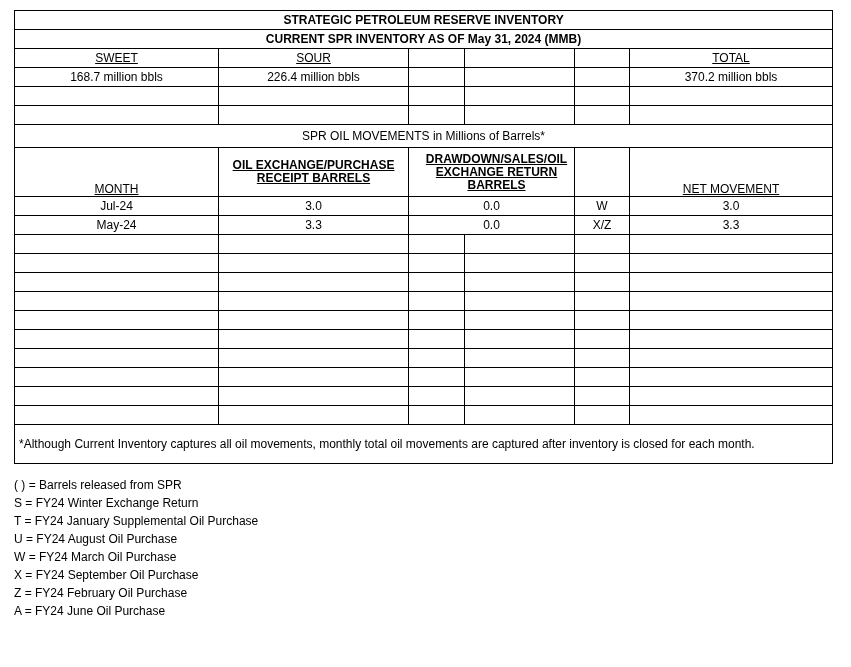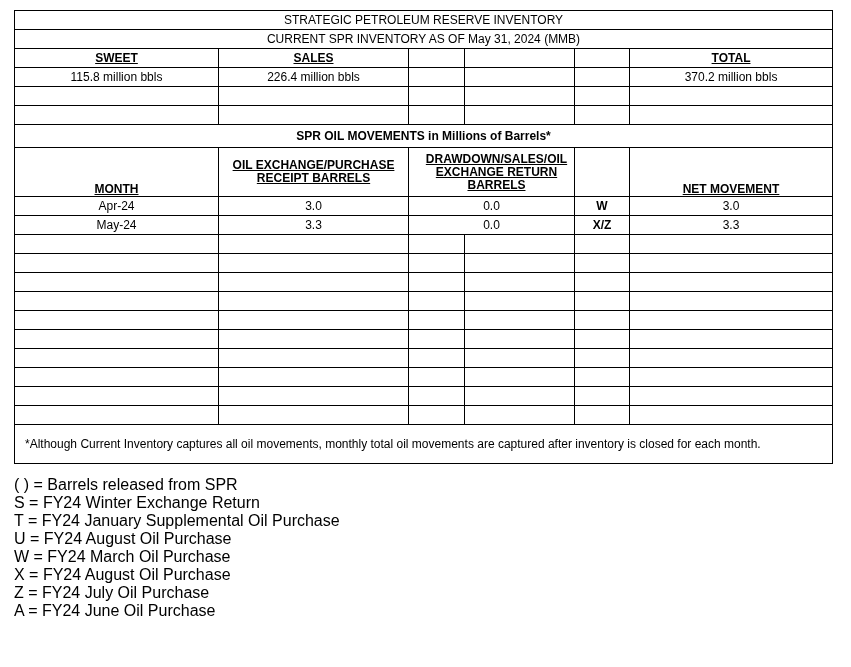--- a/index.html
+++ b/index.html
@@ -40,42 +40,42 @@
   
   col.c1 { width: 204px; }
   col.c2 { width: 190px; }
   col.c3 { width: 56px; }
   col.c4 { width: 110px; }
   col.c5 { width: 55px; }
   col.c6 { width: 203px; }
 
   .ctr { text-align: center; }
   .lft { text-align: left; }
-  .b { font-weight: bold; }
+  .b { font-weight: normal; }
   .u { text-decoration: underline; }
-  .title { font-weight: normal; font-size: 13px; }
-  .big { font-weight: bold; font-size: 15px; }
+  .title { font-weight: bold; font-size: 13px; }
+  .big { font-weight: normal; font-size: 15px; }
   .h20 { height: 20px; }
   .blankrow td { height: 18px; }
   .hdr-wrap {
     white-space: normal;
     line-height: 13px;
     font-weight: bold;
     text-decoration: underline;
     font-size: 12px;
     text-align: center;
   }
   .notes {
     margin-left: 14px;
     margin-top: 0px;
     width: 818px;
   }
   .spacer-line { height: 12px; }
   .legend-line {
-    font-size: 16px;
+    font-size: 12px;
     line-height: 18px;
     height: 18px;
     white-space: nowrap;
   }
 </style>
 </head>
 <body>
 
 <div class="sheet">
 
@@ -90,28 +90,28 @@
     </colgroup>
     <tbody>
       <tr>
         <td class="ctr title h20" colspan="6">STRATEGIC PETROLEUM RESERVE INVENTORY</td>
       </tr>
       <tr>
         <td class="ctr title h20" colspan="6">CURRENT SPR INVENTORY AS OF  May 31, 2024 (MMB)</td>
       </tr>
       <tr>
         <td class="ctr b u">SWEET</td>
-        <td class="ctr b u">SALES</td>
+        <td class="ctr b u">SOUR</td>
         <td class="ctr"></td>
         <td class="ctr"></td>
         <td class="ctr"></td>
         <td class="ctr b u">TOTAL</td>
       </tr>
       <tr>
-        <td class="ctr">115.8 million bbls</td>
+        <td class="ctr">168.7 million bbls</td>
         <td class="ctr">226.4 million bbls</td>
         <td class="ctr"></td>
         <td class="ctr"></td>
         <td class="ctr"></td>
         <td class="ctr">370.2 million bbls</td>
       </tr>
       <tr class="blankrow">
         <td></td>
         <td></td>
         <td></td>
@@ -140,21 +140,21 @@
         <td style="height:48px;vertical-align:middle;padding-left:13px;" colspan="2">
           <div class="hdr-wrap">DRAWDOWN/SALES/OIL EXCHANGE RETURN BARRELS</div>
         </td>
         <td style="height:48px;" class="ctr"></td>
         <td style="height:48px;vertical-align:bottom;" class="ctr">
           <span class="b u">NET MOVEMENT</span>
         </td>
       </tr>
 
       <tr>
-        <td class="ctr">Apr-24</td>
+        <td class="ctr">Jul-24</td>
         <td class="ctr">3.0</td>
         <td class="ctr" colspan="2">0.0</td>
         <td class="ctr b">W</td>
         <td class="ctr">3.0</td>
       </tr>
       <tr>
         <td class="ctr">May-24</td>
         <td class="ctr">3.3</td>
         <td class="ctr" colspan="2">0.0</td>
         <td class="ctr b">X/Z</td>
@@ -236,30 +236,30 @@
       <tr class="blankrow">
           <td></td>
           <td></td>
           <td></td>
           <td></td>
           <td></td>
           <td></td>
         </tr>
 
       <tr>
-        <td colspan="6" class="lft" style="height:30px;white-space:normal;padding:4px 10px;">*Although Current Inventory captures all oil movements, monthly total oil movements are captured after inventory is closed for each month.</td>
+        <td colspan="6" class="lft" style="height:30px;white-space:normal;padding:4px 4px;">*Although Current Inventory captures all oil movements, monthly total oil movements are captured after inventory is closed for each month.</td>
       </tr>
     </tbody>
   </table>
 
   <div class="notes">
     <div class="spacer-line"></div>
     <div class="legend-line">(  ) = Barrels released from SPR</div>
     <div class="legend-line">S = FY24 Winter Exchange Return</div>
     <div class="legend-line">T = FY24 January Supplemental Oil Purchase</div>
     <div class="legend-line">U = FY24 August Oil Purchase</div>
     <div class="legend-line">W = FY24 March Oil Purchase</div>
-    <div class="legend-line">X = FY24 August Oil Purchase</div>
-    <div class="legend-line">Z = FY24 July Oil Purchase</div>
+    <div class="legend-line">X = FY24 September Oil Purchase</div>
+    <div class="legend-line">Z = FY24 February Oil Purchase</div>
     <div class="legend-line">A = FY24 June Oil Purchase</div>
   </div>
 
 </div>
 
 </body></html>

